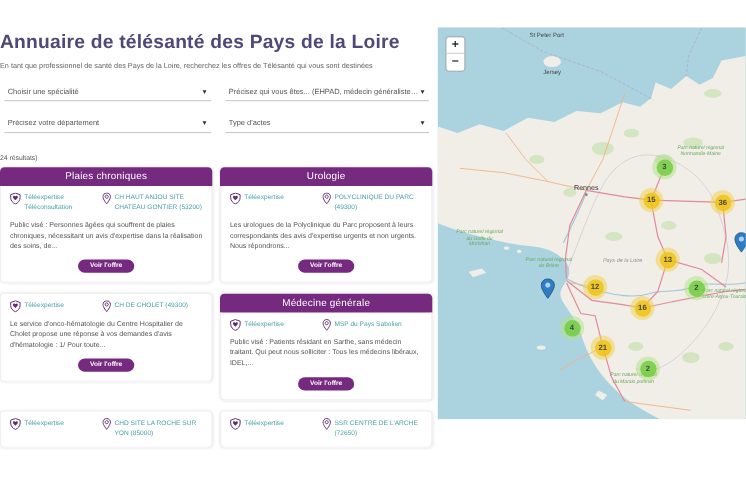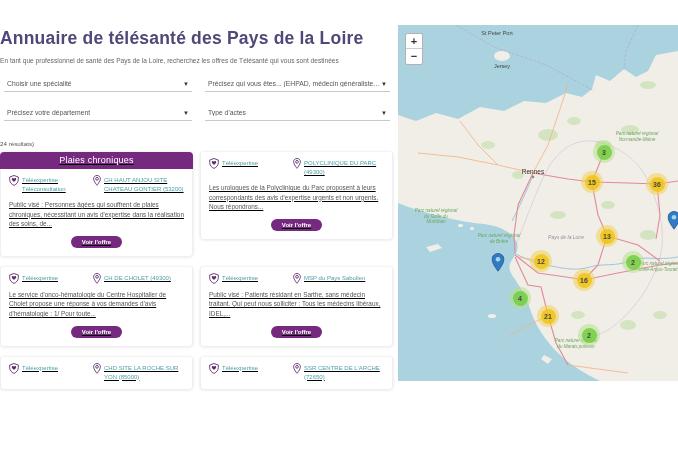--- a/index.html
+++ b/index.html
@@ -19,21 +19,21 @@
   .filter { height:16px; border-bottom:1px solid #c9c9c9; display:flex;
     align-items:center; justify-content:space-between; cursor:pointer; background:#fff; }
   .filter-label { font-size:6.8px; color:#555; padding-left:3px; white-space:nowrap;
     overflow:hidden; text-overflow:ellipsis; }
   .caret { font-size:6px; color:#333; padding-right:3px; }
 
   .results-count { position:absolute; left:-2px; top:140px; font-size:6.2px; color:#555; }
 
   .cards { position:absolute; left:0; top:152px; width:394px;
     display:grid; grid-template-columns:193px 193px; column-gap:7px; row-gap:10px;
-    align-items:start;text-decoration:underline; }
+    align-items:start; }
   .card { width:193px; background:#fff; border-radius:4px;
     box-shadow:0 0 3px rgba(0,0,0,.12); }
   .card-header { background:#75297f; color:#fff; text-align:center;
     font-size:9px; font-weight:500; height:17px; line-height:17px;
     border-radius:4px 4px 0 0; letter-spacing:.2px; }
   .card-body { padding:6px 8px 7px; border:1px solid #f0eef2; border-top:none;
     border-radius:0 0 4px 4px; }
   .info-row { display:flex; }
   .types { flex:0 0 84px; display:flex; align-items:flex-start; gap:3px; }
   .type-labels { font-size:6px; color:#4aa0a6; line-height:1.5; padding-top:1px; }
@@ -134,20 +134,21 @@
           </span>
           <span class="loc-text">CH HAUT ANJOU SITE CHATEAU GONTIER (53200)</span>
         </div>
       </div>
       <div class="desc">Public visé : Personnes âgées qui souffrent de plaies chroniques, nécessitant un avis d'expertise dans la réalisation des soins, de...</div>
       <button class="offer-btn">Voir l'offre</button>
     </div>
   </div>
 
   <div class="card">
+    <div class="card-header">Urologie</div>
     <div class="card-body">
       <div class="info-row">
         <div class="types">
           <span>
             <svg class="icon-svg" width="10" height="11" viewBox="0 0 10 11">
               <path d="M5 0.5 L9.3 2 V4.6 C9.3 7.4 7.4 9.4 5 10.4 C2.6 9.4 0.7 7.4 0.7 4.6 V2 Z" fill="none" stroke="#5d2e6e" stroke-width="0.9"></path>
               <path d="M5 7 C3.6 5.9 2.8 5 2.8 4.1 C2.8 3.4 3.3 3 3.9 3 C4.4 3 4.8 3.3 5 3.7 C5.2 3.3 5.6 3 6.1 3 C6.7 3 7.2 3.4 7.2 4.1 C7.2 5 6.4 5.9 5 7 Z" fill="#5d2e6e"></path>
             </svg>
           </span>
           <span class="type-labels">
@@ -190,20 +191,21 @@
           </span>
           <span class="loc-text">CH DE CHOLET (49300)</span>
         </div>
       </div>
       <div class="desc">Le service d'onco-hématologie du Centre Hospitalier de Cholet propose une réponse à vos demandes d'avis d'hématologie : 1/ Pour toute...</div>
       <button class="offer-btn">Voir l'offre</button>
     </div>
   </div>
 
   <div class="card">
+    <div class="card-header">Médecine générale</div>
     <div class="card-body">
       <div class="info-row">
         <div class="types">
           <span>
             <svg class="icon-svg" width="10" height="11" viewBox="0 0 10 11">
               <path d="M5 0.5 L9.3 2 V4.6 C9.3 7.4 7.4 9.4 5 10.4 C2.6 9.4 0.7 7.4 0.7 4.6 V2 Z" fill="none" stroke="#5d2e6e" stroke-width="0.9"></path>
               <path d="M5 7 C3.6 5.9 2.8 5 2.8 4.1 C2.8 3.4 3.3 3 3.9 3 C4.4 3 4.8 3.3 5 3.7 C5.2 3.3 5.6 3 6.1 3 C6.7 3 7.2 3.4 7.2 4.1 C7.2 5 6.4 5.9 5 7 Z" fill="#5d2e6e"></path>
             </svg>
           </span>
           <span class="type-labels">

